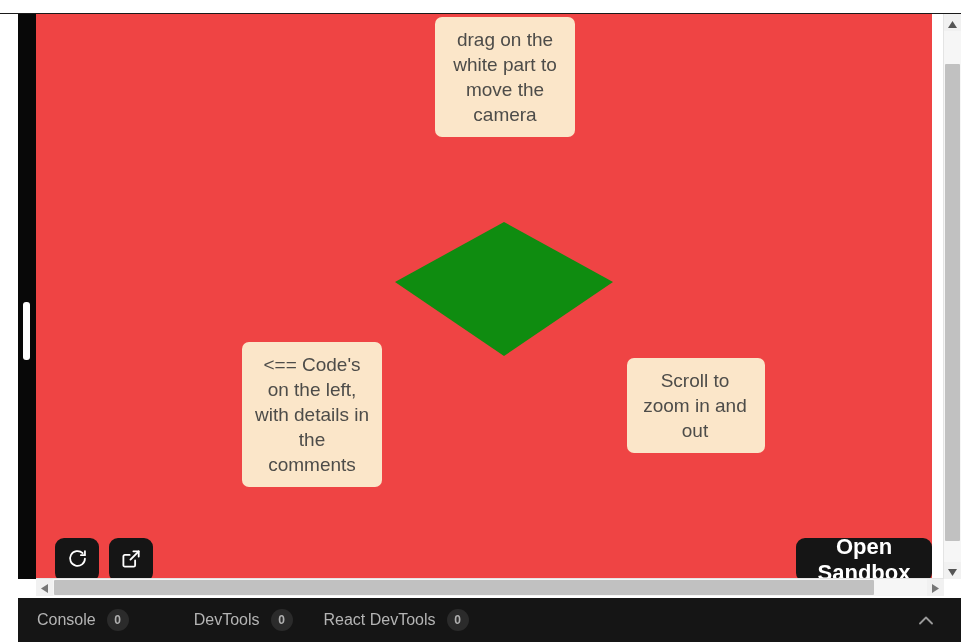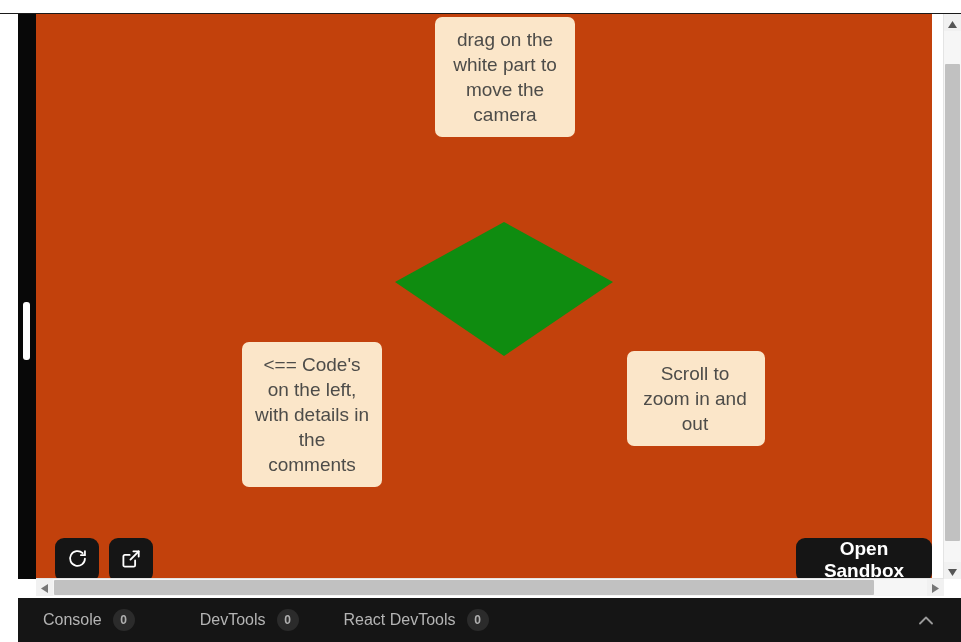--- a/index.html
+++ b/index.html
@@ -43,21 +43,21 @@
     width: 7px; height: 58px;
     background: #ffffff;
     border-radius: 3px;
   }
 
   
   .preview-pane {
     position: absolute;
     left: 36px; top: 14px;
     width: 896px; height: 565px;
-    background: #c2410c;
+    background: #ef4444;
     overflow: hidden;
   }
 
   
   .green-plane {
     position: absolute;
     left: 358px; top: 205px;
     width: 220px; height: 140px;
   }
 
@@ -75,21 +75,21 @@
   }
   .note-camera {
     left: 399px; top: 3px;
     width: 140px;
   }
   .note-code {
     left: 206px; top: 328px;
     width: 140px;
   }
   .note-zoom {
-    left: 591px; top: 337px;
+    left: 591px; top: 344px;
     width: 138px;
     padding-left: 10px;
   }
 
   
   .fab {
     position: absolute;
     width: 44px; height: 44px;
     background: #151515;
     border-radius: 9px;
@@ -106,21 +106,21 @@
   .open-sandbox-btn {
     position: absolute;
     left: 760px; top: 524px;
     height: 44px;
     padding: 0 20px;
     background: #151515;
     color: #ffffff;
     border: none;
     border-radius: 9px;
     font-family: "Liberation Sans", sans-serif;
-    font-size: 19px;
+    font-size: 22px;
     font-weight: bold;
     cursor: pointer;
     display: flex;
     align-items: center;
   }
 
   
   .vscrollbar {
     position: absolute;
     right: 0; top: 14px;
@@ -180,23 +180,23 @@
     display: flex;
     align-items: center;
   }
   .devtools-tab {
     display: flex;
     align-items: center;
     gap: 11px;
     cursor: pointer;
     user-select: none;
   }
-  .tab-console   { margin-left: 25px; justify-content: center; }
+  .tab-console   { margin-left: 19px; justify-content: center; }
   .tab-problems  { margin-left: 65px; }
-  .tab-devtools  { margin-left: 45px; align-items: center; }
+  .tab-devtools  { margin-left: 31px; align-items: center; }
   .devtools-tab .tab-label {
     color: #b4b4b4;
     font-size: 16px;
   }
   .badge {
     min-width: 22px; height: 22px;
     border-radius: 11px;
     background: #2b2b2b;
     color: #b0b0b0;
     font-size: 12px;

